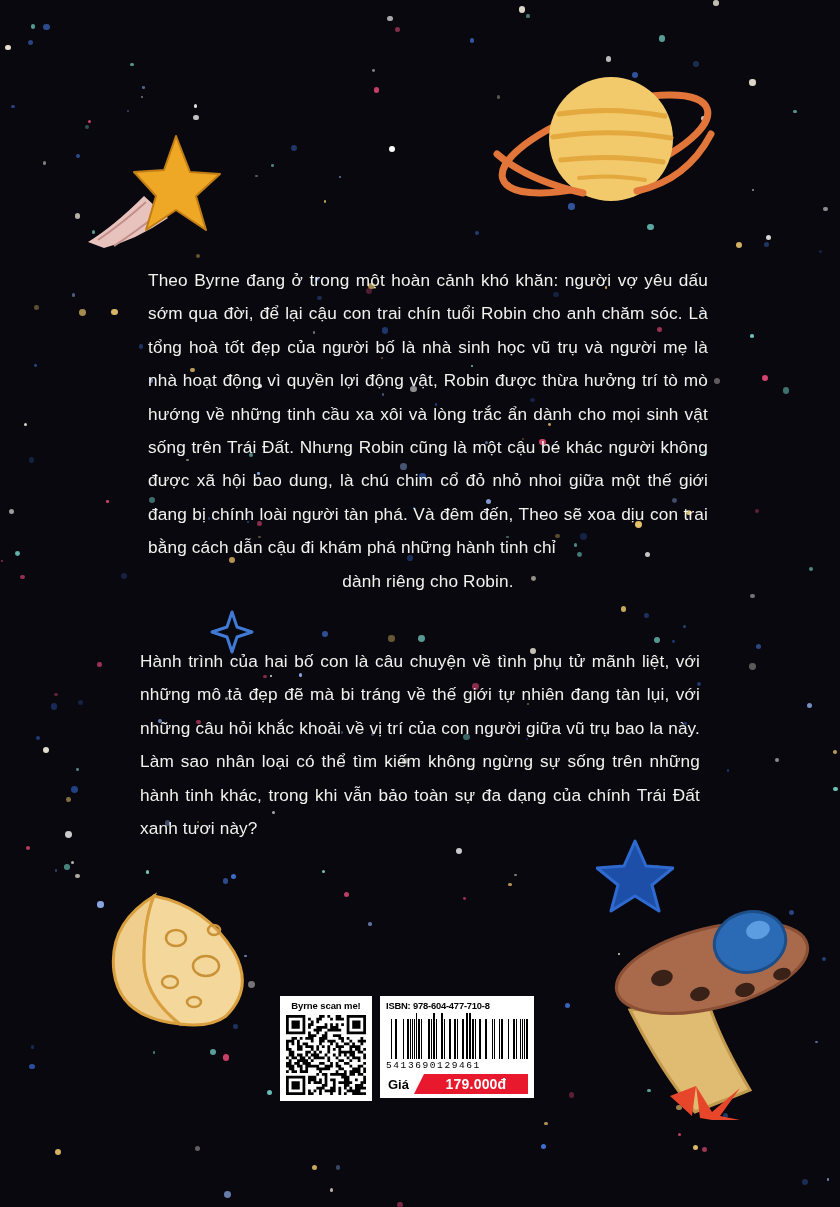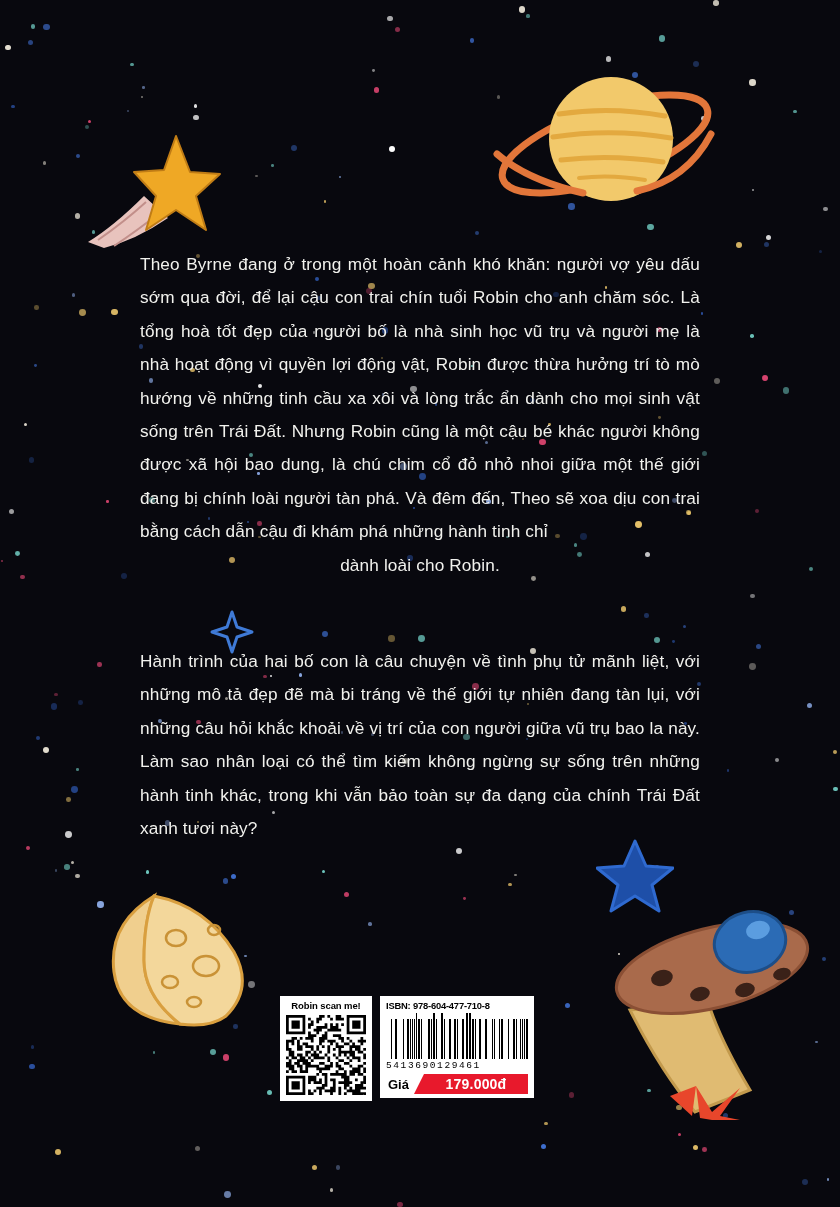--- a/index.html
+++ b/index.html
@@ -31,21 +31,21 @@
   .blurb {
     position: absolute;
     left: 140px;
     width: 560px;
     color: #f2f2ee;
     font-size: 17.2px;
     line-height: 33.4px;
     letter-spacing: 0.15px;
     text-align: justify;
   }
-  #blurb1 { top: 248px; }
+  #blurb1 { top: 264px; margin-left: 8px; }
   #blurb1 .last-line {
     display: block;
     text-align: center;
   }
   #blurb2 { top: 645px; }
 
   
   .saturn {
     position: absolute;
     left: 487px;
@@ -473,29 +473,29 @@
     <ellipse cx="62" cy="88" rx="11" ry="8" fill="#3a2118" transform="rotate(-14 62 88)"></ellipse>
     <ellipse cx="100" cy="104" rx="10" ry="7" fill="#3a2118" transform="rotate(-14 100 104)"></ellipse>
     <ellipse cx="145" cy="100" rx="10" ry="7" fill="#3a2118" transform="rotate(-14 145 100)"></ellipse>
     <ellipse cx="182" cy="84" rx="9" ry="6" fill="#3a2118" transform="rotate(-14 182 84)"></ellipse>
     <path d="M96 196 L112 222 L140 198 L120 226 L150 232 L112 230 L100 228 Z" fill="#e8462b"></path>
     <path d="M70 206 L96 196 L92 226 Z" fill="#e8462b"></path>
   </svg>
 
   <div class="blurb" id="blurb1">
     <span>Theo Byrne đang ở trong một hoàn cảnh khó khăn: người vợ yêu dấu sớm qua đời, để lại cậu con trai chín tuổi Robin cho anh chăm sóc. Là tổng hoà tốt đẹp của người bố là nhà sinh học vũ trụ và người mẹ là nhà hoạt động vì quyền lợi động vật, Robin được thừa hưởng trí tò mò hướng về những tinh cầu xa xôi và lòng trắc ẩn dành cho mọi sinh vật sống trên Trái Đất. Nhưng Robin cũng là một cậu bé khác người không được xã hội bao dung, là chú chim cổ đỏ nhỏ nhoi giữa một thế giới đang bị chính loài người tàn phá. Và đêm đến, Theo sẽ xoa dịu con trai bằng cách dẫn cậu đi khám phá những hành tinh chỉ</span>
-    <span class="last-line">dành loài cho Robin.</span>
+    <span class="last-line">dành riêng cho Robin.</span>
   </div>
 
   <div class="blurb" id="blurb2">Hành trình của hai bố con là câu chuyện về tình phụ tử mãnh liệt, với những mô tả đẹp đẽ mà bi tráng về thế giới tự nhiên đang tàn lụi, với những câu hỏi khắc khoải về vị trí của con người giữa vũ trụ bao la này. Làm sao nhân loại có thể tìm kiếm không ngừng sự sống trên những hành tinh khác, trong khi vẫn bảo toàn sự đa dạng của chính Trái Đất xanh tươi này?</div>
 
   <div class="bottom-block">
 
     <div class="qr-card">
-      <div class="scan-label">Robin scan me!</div>
+      <div class="scan-label">Byrne scan me!</div>
       <svg class="qr-img" viewBox="0 0 29 29" id="qrcode">
         <rect width="29" height="29" fill="#fff"></rect>
       <path d="M0 0h1v1h-1zM1 0h1v1h-1zM2 0h1v1h-1zM3 0h1v1h-1zM4 0h1v1h-1zM5 0h1v1h-1zM6 0h1v1h-1zM12 0h1v1h-1zM13 0h1v1h-1zM15 0h1v1h-1zM18 0h1v1h-1zM19 0h1v1h-1zM22 0h1v1h-1zM23 0h1v1h-1zM24 0h1v1h-1zM25 0h1v1h-1zM26 0h1v1h-1zM27 0h1v1h-1zM28 0h1v1h-1zM0 1h1v1h-1zM6 1h1v1h-1zM8 1h1v1h-1zM11 1h1v1h-1zM12 1h1v1h-1zM16 1h1v1h-1zM18 1h1v1h-1zM19 1h1v1h-1zM20 1h1v1h-1zM22 1h1v1h-1zM28 1h1v1h-1zM0 2h1v1h-1zM2 2h1v1h-1zM3 2h1v1h-1zM4 2h1v1h-1zM6 2h1v1h-1zM9 2h1v1h-1zM11 2h1v1h-1zM22 2h1v1h-1zM24 2h1v1h-1zM25 2h1v1h-1zM26 2h1v1h-1zM28 2h1v1h-1zM0 3h1v1h-1zM2 3h1v1h-1zM3 3h1v1h-1zM4 3h1v1h-1zM6 3h1v1h-1zM8 3h1v1h-1zM9 3h1v1h-1zM14 3h1v1h-1zM16 3h1v1h-1zM18 3h1v1h-1zM20 3h1v1h-1zM22 3h1v1h-1zM24 3h1v1h-1zM25 3h1v1h-1zM26 3h1v1h-1zM28 3h1v1h-1zM0 4h1v1h-1zM2 4h1v1h-1zM3 4h1v1h-1zM4 4h1v1h-1zM6 4h1v1h-1zM8 4h1v1h-1zM11 4h1v1h-1zM12 4h1v1h-1zM13 4h1v1h-1zM14 4h1v1h-1zM16 4h1v1h-1zM17 4h1v1h-1zM18 4h1v1h-1zM22 4h1v1h-1zM24 4h1v1h-1zM25 4h1v1h-1zM26 4h1v1h-1zM28 4h1v1h-1zM0 5h1v1h-1zM6 5h1v1h-1zM10 5h1v1h-1zM11 5h1v1h-1zM12 5h1v1h-1zM15 5h1v1h-1zM16 5h1v1h-1zM17 5h1v1h-1zM18 5h1v1h-1zM19 5h1v1h-1zM22 5h1v1h-1zM28 5h1v1h-1zM0 6h1v1h-1zM1 6h1v1h-1zM2 6h1v1h-1zM3 6h1v1h-1zM4 6h1v1h-1zM5 6h1v1h-1zM6 6h1v1h-1zM8 6h1v1h-1zM11 6h1v1h-1zM14 6h1v1h-1zM22 6h1v1h-1zM23 6h1v1h-1zM24 6h1v1h-1zM25 6h1v1h-1zM26 6h1v1h-1zM27 6h1v1h-1zM28 6h1v1h-1zM8 7h1v1h-1zM9 7h1v1h-1zM10 7h1v1h-1zM13 7h1v1h-1zM14 7h1v1h-1zM17 7h1v1h-1zM18 7h1v1h-1zM19 7h1v1h-1zM2 8h1v1h-1zM3 8h1v1h-1zM5 8h1v1h-1zM7 8h1v1h-1zM8 8h1v1h-1zM9 8h1v1h-1zM12 8h1v1h-1zM13 8h1v1h-1zM14 8h1v1h-1zM19 8h1v1h-1zM20 8h1v1h-1zM22 8h1v1h-1zM27 8h1v1h-1zM0 9h1v1h-1zM1 9h1v1h-1zM2 9h1v1h-1zM4 9h1v1h-1zM9 9h1v1h-1zM12 9h1v1h-1zM13 9h1v1h-1zM15 9h1v1h-1zM16 9h1v1h-1zM17 9h1v1h-1zM20 9h1v1h-1zM23 9h1v1h-1zM26 9h1v1h-1zM27 9h1v1h-1zM28 9h1v1h-1zM0 10h1v1h-1zM2 10h1v1h-1zM4 10h1v1h-1zM6 10h1v1h-1zM7 10h1v1h-1zM12 10h1v1h-1zM16 10h1v1h-1zM18 10h1v1h-1zM21 10h1v1h-1zM22 10h1v1h-1zM24 10h1v1h-1zM27 10h1v1h-1zM0 11h1v1h-1zM4 11h1v1h-1zM5 11h1v1h-1zM7 11h1v1h-1zM8 11h1v1h-1zM9 11h1v1h-1zM11 11h1v1h-1zM13 11h1v1h-1zM15 11h1v1h-1zM18 11h1v1h-1zM19 11h1v1h-1zM20 11h1v1h-1zM23 11h1v1h-1zM24 11h1v1h-1zM25 11h1v1h-1zM26 11h1v1h-1zM0 12h1v1h-1zM1 12h1v1h-1zM4 12h1v1h-1zM5 12h1v1h-1zM9 12h1v1h-1zM11 12h1v1h-1zM15 12h1v1h-1zM17 12h1v1h-1zM19 12h1v1h-1zM23 12h1v1h-1zM25 12h1v1h-1zM26 12h1v1h-1zM28 12h1v1h-1zM1 13h1v1h-1zM2 13h1v1h-1zM7 13h1v1h-1zM8 13h1v1h-1zM10 13h1v1h-1zM12 13h1v1h-1zM15 13h1v1h-1zM19 13h1v1h-1zM20 13h1v1h-1zM21 13h1v1h-1zM22 13h1v1h-1zM23 13h1v1h-1zM24 13h1v1h-1zM26 13h1v1h-1zM27 13h1v1h-1zM1 14h1v1h-1zM2 14h1v1h-1zM4 14h1v1h-1zM5 14h1v1h-1zM7 14h1v1h-1zM9 14h1v1h-1zM10 14h1v1h-1zM11 14h1v1h-1zM14 14h1v1h-1zM17 14h1v1h-1zM19 14h1v1h-1zM21 14h1v1h-1zM23 14h1v1h-1zM24 14h1v1h-1zM28 14h1v1h-1zM0 15h1v1h-1zM2 15h1v1h-1zM3 15h1v1h-1zM5 15h1v1h-1zM6 15h1v1h-1zM8 15h1v1h-1zM10 15h1v1h-1zM11 15h1v1h-1zM12 15h1v1h-1zM13 15h1v1h-1zM15 15h1v1h-1zM18 15h1v1h-1zM22 15h1v1h-1zM24 15h1v1h-1zM25 15h1v1h-1zM26 15h1v1h-1zM28 15h1v1h-1zM1 16h1v1h-1zM4 16h1v1h-1zM5 16h1v1h-1zM6 16h1v1h-1zM7 16h1v1h-1zM9 16h1v1h-1zM15 16h1v1h-1zM19 16h1v1h-1zM20 16h1v1h-1zM23 16h1v1h-1zM26 16h1v1h-1zM0 17h1v1h-1zM1 17h1v1h-1zM3 17h1v1h-1zM4 17h1v1h-1zM6 17h1v1h-1zM7 17h1v1h-1zM8 17h1v1h-1zM12 17h1v1h-1zM13 17h1v1h-1zM16 17h1v1h-1zM18 17h1v1h-1zM21 17h1v1h-1zM22 17h1v1h-1zM28 17h1v1h-1zM0 18h1v1h-1zM1 18h1v1h-1zM2 18h1v1h-1zM4 18h1v1h-1zM5 18h1v1h-1zM7 18h1v1h-1zM8 18h1v1h-1zM9 18h1v1h-1zM10 18h1v1h-1zM11 18h1v1h-1zM14 18h1v1h-1zM15 18h1v1h-1zM16 18h1v1h-1zM18 18h1v1h-1zM19 18h1v1h-1zM23 18h1v1h-1zM26 18h1v1h-1zM27 18h1v1h-1zM1 19h1v1h-1zM2 19h1v1h-1zM5 19h1v1h-1zM7 19h1v1h-1zM11 19h1v1h-1zM12 19h1v1h-1zM13 19h1v1h-1zM14 19h1v1h-1zM15 19h1v1h-1zM19 19h1v1h-1zM20 19h1v1h-1zM24 19h1v1h-1zM25 19h1v1h-1zM26 19h1v1h-1zM28 19h1v1h-1zM0 20h1v1h-1zM2 20h1v1h-1zM3 20h1v1h-1zM5 20h1v1h-1zM6 20h1v1h-1zM7 20h1v1h-1zM12 20h1v1h-1zM18 20h1v1h-1zM21 20h1v1h-1zM23 20h1v1h-1zM24 20h1v1h-1zM25 20h1v1h-1zM26 20h1v1h-1zM28 20h1v1h-1zM11 21h1v1h-1zM13 21h1v1h-1zM14 21h1v1h-1zM16 21h1v1h-1zM17 21h1v1h-1zM18 21h1v1h-1zM19 21h1v1h-1zM20 21h1v1h-1zM21 21h1v1h-1zM23 21h1v1h-1zM24 21h1v1h-1zM26 21h1v1h-1zM27 21h1v1h-1zM0 22h1v1h-1zM1 22h1v1h-1zM2 22h1v1h-1zM3 22h1v1h-1zM4 22h1v1h-1zM5 22h1v1h-1zM6 22h1v1h-1zM8 22h1v1h-1zM9 22h1v1h-1zM10 22h1v1h-1zM14 22h1v1h-1zM20 22h1v1h-1zM21 22h1v1h-1zM22 22h1v1h-1zM28 22h1v1h-1zM0 23h1v1h-1zM6 23h1v1h-1zM8 23h1v1h-1zM9 23h1v1h-1zM10 23h1v1h-1zM12 23h1v1h-1zM14 23h1v1h-1zM16 23h1v1h-1zM17 23h1v1h-1zM21 23h1v1h-1zM22 23h1v1h-1zM25 23h1v1h-1zM28 23h1v1h-1zM0 24h1v1h-1zM2 24h1v1h-1zM3 24h1v1h-1zM4 24h1v1h-1zM6 24h1v1h-1zM8 24h1v1h-1zM10 24h1v1h-1zM11 24h1v1h-1zM12 24h1v1h-1zM14 24h1v1h-1zM17 24h1v1h-1zM19 24h1v1h-1zM20 24h1v1h-1zM21 24h1v1h-1zM22 24h1v1h-1zM23 24h1v1h-1zM27 24h1v1h-1zM28 24h1v1h-1zM0 25h1v1h-1zM2 25h1v1h-1zM3 25h1v1h-1zM4 25h1v1h-1zM6 25h1v1h-1zM13 25h1v1h-1zM14 25h1v1h-1zM17 25h1v1h-1zM21 25h1v1h-1zM22 25h1v1h-1zM25 25h1v1h-1zM26 25h1v1h-1zM27 25h1v1h-1zM0 26h1v1h-1zM2 26h1v1h-1zM3 26h1v1h-1zM4 26h1v1h-1zM6 26h1v1h-1zM11 26h1v1h-1zM12 26h1v1h-1zM13 26h1v1h-1zM16 26h1v1h-1zM17 26h1v1h-1zM19 26h1v1h-1zM21 26h1v1h-1zM23 26h1v1h-1zM25 26h1v1h-1zM26 26h1v1h-1zM27 26h1v1h-1zM28 26h1v1h-1zM0 27h1v1h-1zM6 27h1v1h-1zM8 27h1v1h-1zM10 27h1v1h-1zM12 27h1v1h-1zM14 27h1v1h-1zM15 27h1v1h-1zM16 27h1v1h-1zM17 27h1v1h-1zM19 27h1v1h-1zM22 27h1v1h-1zM23 27h1v1h-1zM24 27h1v1h-1zM25 27h1v1h-1zM26 27h1v1h-1zM0 28h1v1h-1zM1 28h1v1h-1zM2 28h1v1h-1zM3 28h1v1h-1zM4 28h1v1h-1zM5 28h1v1h-1zM6 28h1v1h-1zM8 28h1v1h-1zM9 28h1v1h-1zM12 28h1v1h-1zM16 28h1v1h-1zM19 28h1v1h-1zM21 28h1v1h-1zM24 28h1v1h-1zM25 28h1v1h-1zM26 28h1v1h-1zM27 28h1v1h-1zM28 28h1v1h-1z" fill="#000"></path>
         </svg>
     </div>
 
     <div class="barcode-card">
       <div class="isbn-text">ISBN: 978-604-477-710-8</div>
       <div class="barcode-wrap" id="barcode">
           <i style="width: 2px; height: 88%; background: rgb(255, 255, 255);"></i>

